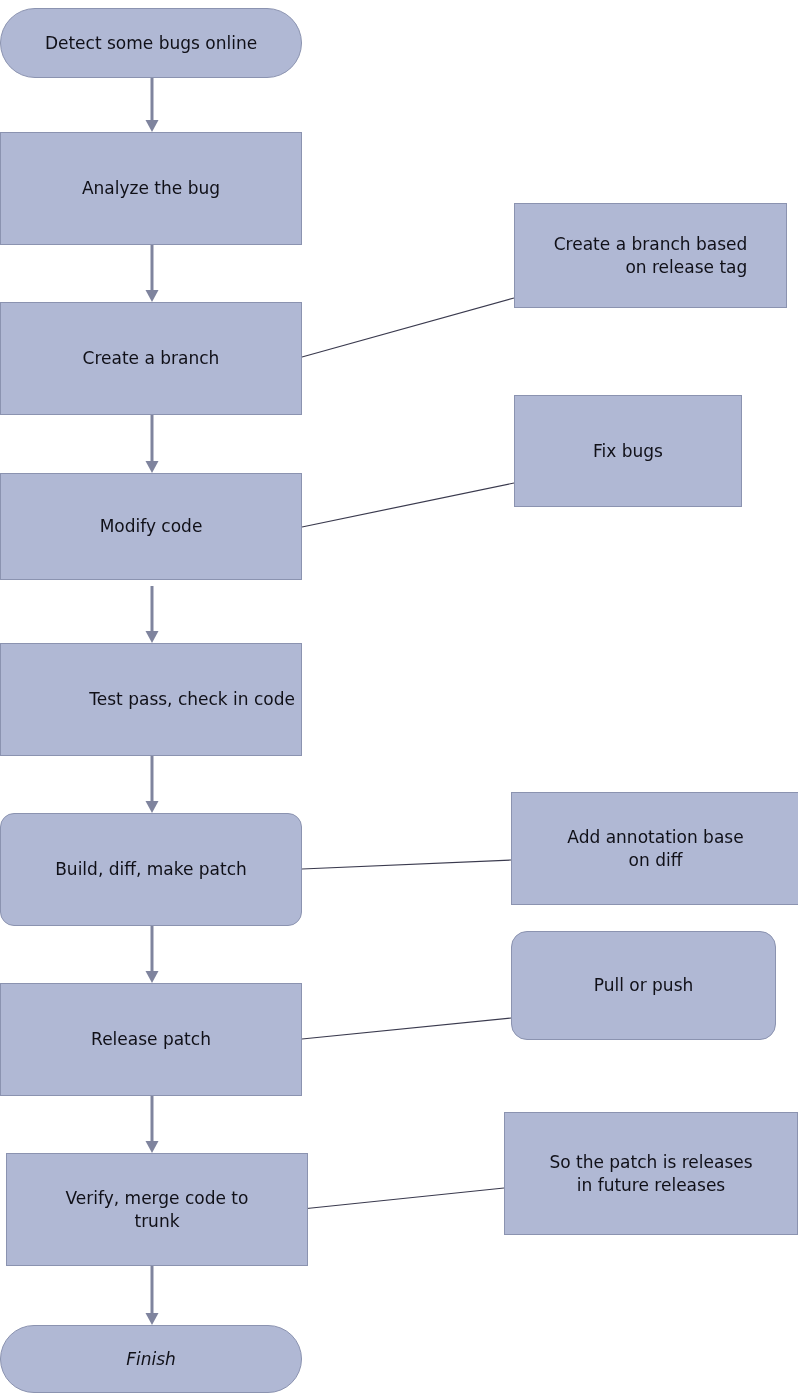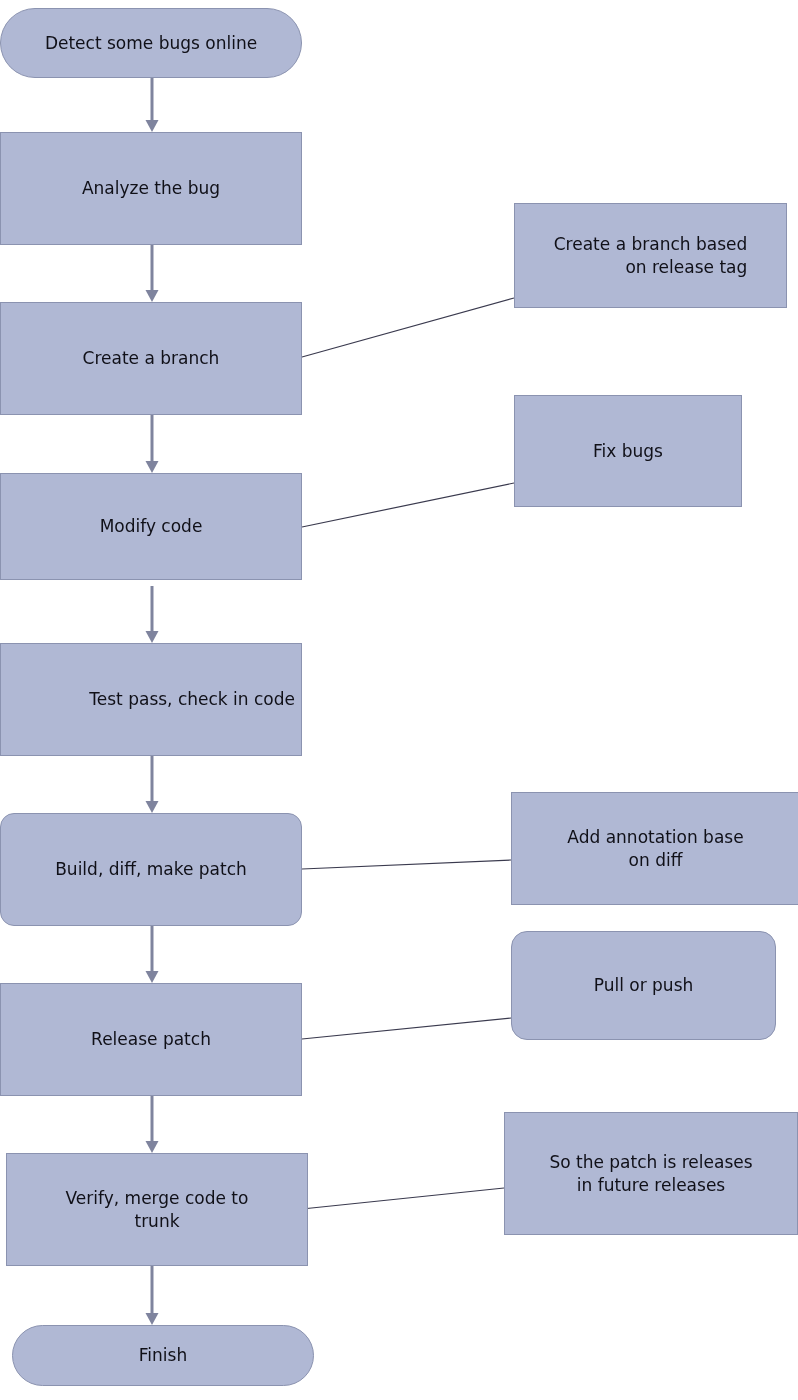--- a/index.html
+++ b/index.html
@@ -92,21 +92,21 @@
   <div id="nodes-layer">
       <div class="node pill" style="left: 0px; top: 8px; width: 302px; height: 70px;"><span>Detect some bugs online</span></div>
       <div class="node" style="left: 0px; top: 132px; width: 302px; height: 113px;"><span>Analyze the bug</span></div>
       <div class="node" style="left: 0px; top: 302px; width: 302px; height: 113px;"><span>Create a branch</span></div>
       <div class="node" style="left: 0px; top: 473px; width: 302px; height: 107px;"><span>Modify code</span></div>
       <div class="node" style="left: 0px; top: 643px; width: 302px; height: 113px; justify-content: flex-end;"><span>Test pass, check in code</span></div>
       <div class="node" style="left: 0px; top: 813px; width: 302px; height: 113px; border-radius: 14px;"><span>Build, diff, make patch</span></div>
       <div class="node" style="left: 0px; top: 983px; width: 302px; height: 113px;"><span>Release patch</span></div>
       <div class="node" style="left: 0px; top: 1153px; width: 302px; height: 113px; margin-left: 6px;"><span>Verify,  merge code to
 trunk</span></div>
-      <div class="node pill" style="left: 12px; top: 1325px; width: 302px; height: 61px;"><span>Finish</span></div>
+      <div class="node pill" style="left: 0px; top: 1325px; width: 302px; height: 68px; font-style: italic;"><span>Finish</span></div>
     </div>
   <div id="annots-layer">
       <div class="node" style="left: 514px; top: 203px; width: 273px; height: 105px; text-align: right;"><span>Create a branch based
 on release tag</span></div>
       <div class="node" style="left: 514px; top: 395px; width: 228px; height: 112px;"><span>Fix bugs</span></div>
       <div class="node" style="left: 511px; top: 792px; width: 289px; height: 113px; text-align: center;"><span>Add annotation base
 on diff</span></div>
       <div class="node" style="left: 511px; top: 931px; width: 265px; height: 109px; border-radius: 16px;"><span>Pull or push</span></div>
       <div class="node" style="left: 504px; top: 1112px; width: 294px; height: 123px;"><span>So the patch is releases
 in future releases</span></div>

